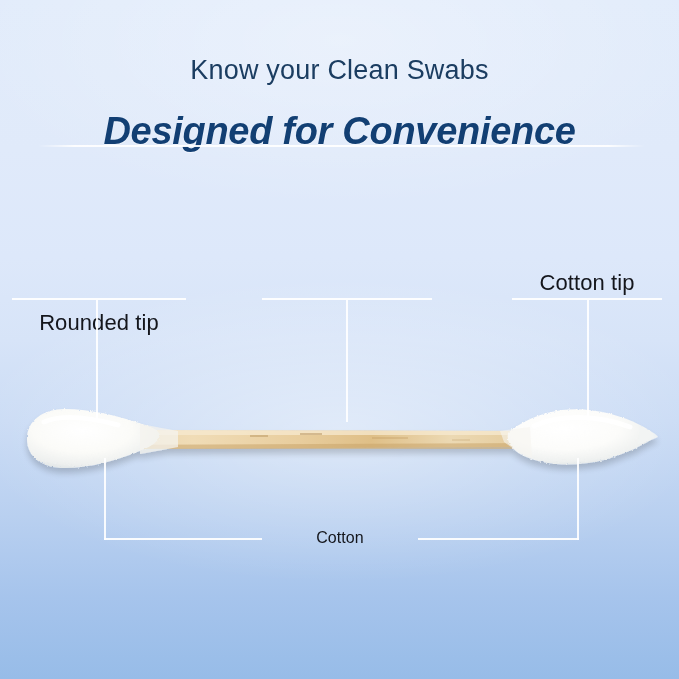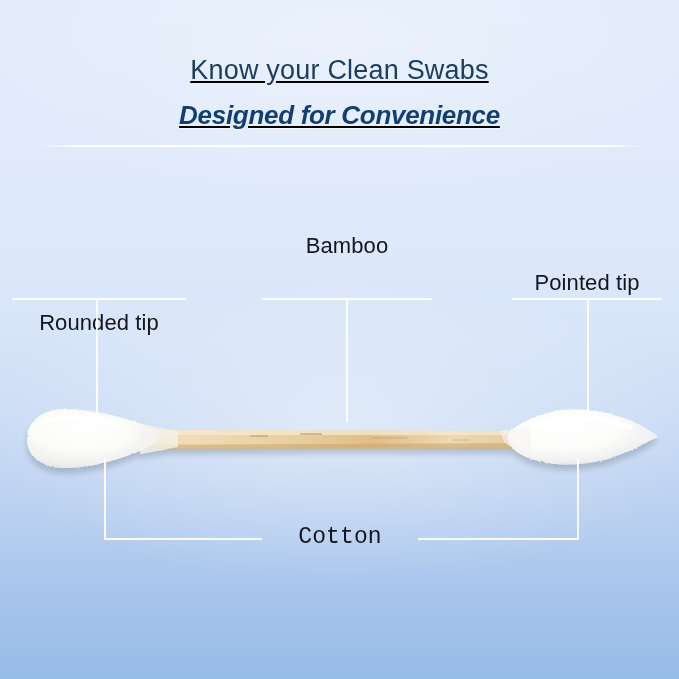--- a/index.html
+++ b/index.html
@@ -37,30 +37,30 @@
     position:absolute; left:50%; top:40px;
     width:760px; height:340px;
     transform:translate(-50%,-50%);
     background:radial-gradient(ellipse at 50% 50%,
         rgba(255,255,255,0.30) 0%,
         rgba(255,255,255,0) 70%);
     pointer-events:none;
   }
 
   
-  .header { position:absolute; left:0; top:0; width:679px; text-align:center;text-decoration:underline; }
+  .header { position:absolute; left:0; top:0; width:679px; text-align:center; }
   .eyebrow {
     font-size:27px; font-weight:400; color:#1b3d61;
     letter-spacing:0.2px; line-height:1;
     margin-top:57px;
   }
   .headline {
-    font-size:26px; font-weight:700; font-style:italic;
+    font-size:38px; font-weight:700; font-style:italic;
     color:#123f73; letter-spacing:-0.3px; line-height:1;
-    margin-top:18px;
+    margin-top:28px;
     text-shadow:0 1px 1px rgba(255,255,255,0.55);
   }
   .header-rule {
     position:absolute; left:38px; top:145px;
     width:607px; height:2px;
     background:linear-gradient(90deg,
         rgba(255,255,255,0) 0%,
         rgba(255,255,255,0.92) 6%,
         rgba(255,255,255,0.95) 50%,
         rgba(255,255,255,0.92) 94%,
@@ -96,22 +96,21 @@
   #ul-bamboo     { left:262px; top:298px; width:170px; }
   #lv-bamboo     { left:346px; top:300px; height:122px; }
 
   #label-pointed { left:512px; top:269px; width:150px; }
   #ul-pointed    { left:512px; top:298px; width:150px; }
   #lv-pointed    { left:587px; top:300px; height:120px; }
 
   
   #label-cotton {
     left:264px; top:524px; width:152px;
-    font-size:23px;
-    font-family:Liberation Mono, monospace;
+    font-size:16px;
   }
   #lv-cotton-left  { left:104px; top:458px; height:82px; }
   #lv-cotton-right { left:577px; top:458px; height:82px; }
   #lh-cotton-left  { left:104px; top:538px; width:158px; }
   #lh-cotton-right { left:418px; top:538px; width:161px; }
 
   
   #swab {
     position:absolute; left:0; top:330px;
     width:679px; height:220px;
@@ -216,26 +215,25 @@
 
       <path d="M 500 101 C 512 99, 522 98, 530 97 L 532 127 C 522 124, 512 118, 504 112 Z" fill="#f6f5f0" opacity="0.6"></path>
     </g>
   </svg>
 
   <div class="callout-label" id="label-rounded">Rounded tip</div>
   <div class="label-underline" id="ul-rounded"></div>
   <div class="leader-v" id="lv-rounded"></div>
 
   <div class="callout-label" id="label-bamboo">
-    <div>Bamboo</div>
   </div>
   <div class="label-underline" id="ul-bamboo"></div>
   <div class="leader-v" id="lv-bamboo"></div>
 
-  <div class="callout-label" id="label-pointed">Pointed tip</div>
+  <div class="callout-label" id="label-pointed">Cotton tip</div>
   <div class="label-underline" id="ul-pointed"></div>
   <div class="leader-v" id="lv-pointed"></div>
 
   <div class="leader-v" id="lv-cotton-left"></div>
   <div class="leader-v" id="lv-cotton-right"></div>
   <div class="leader-h" id="lh-cotton-left"></div>
   <div class="leader-h" id="lh-cotton-right"></div>
   <div class="callout-label" id="label-cotton">Cotton</div>
 
 </div>

